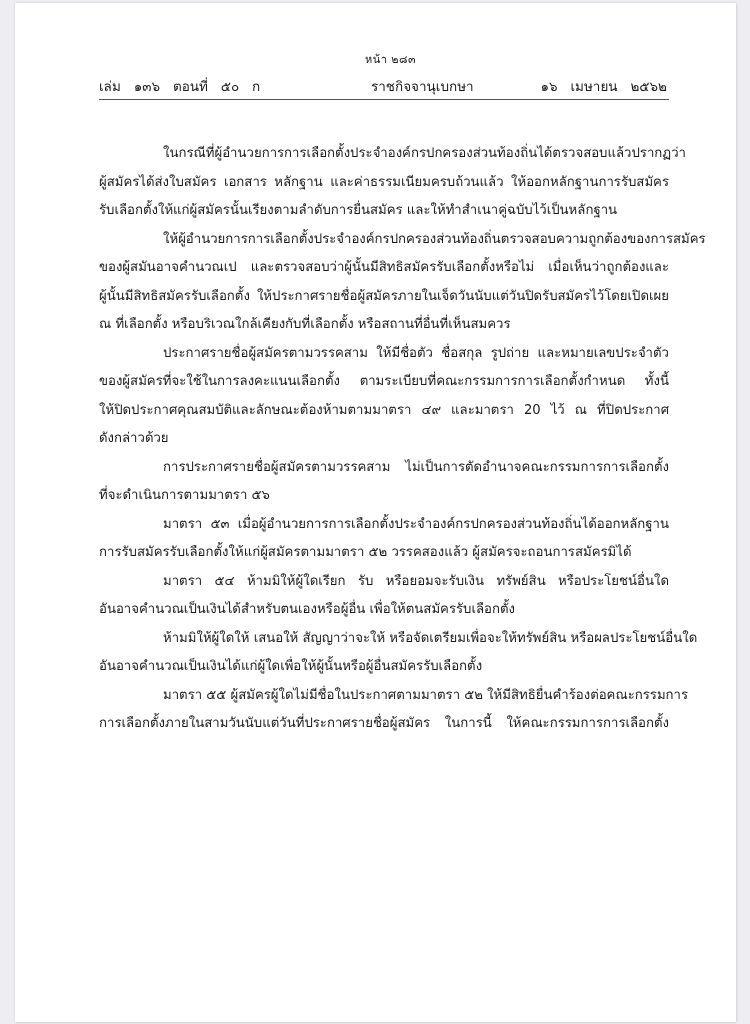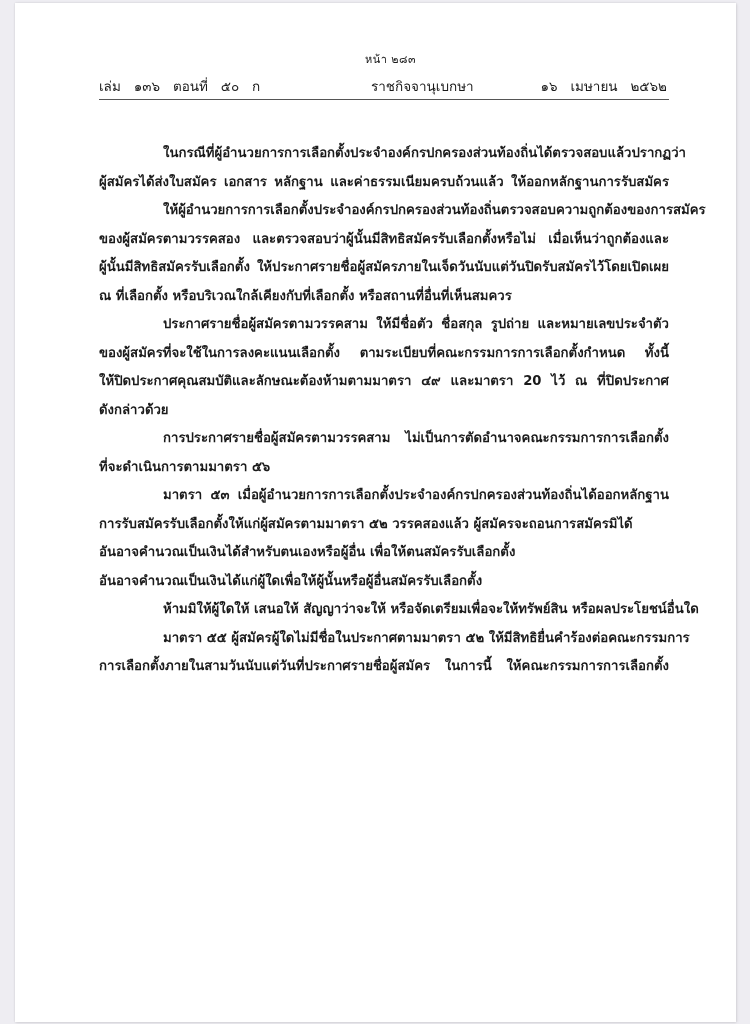--- a/index.html
+++ b/index.html
@@ -68,21 +68,20 @@
       left: 84px;
       width: 570px;
       font-size: 13.2px;
       line-height: 28.5px;
     }
     .para {
       margin: 0;
       padding: 0;
       text-align: justify;
       text-align-last: left;
-      font-weight: bold;
     }
     .line {
       display: block;
       white-space: nowrap;
       text-align: justify;
       text-align-last: justify;
       width: 570px;
     }
     .line.last {
       text-align-last: left;
@@ -101,46 +100,48 @@
   <div class="header-row">
     <span class="header-left">เล่ม   ๑๓๖   ตอนที่   ๕๐   ก</span>
     <span class="header-center">ราชกิจจานุเบกษา</span>
     <span class="header-right">๑๖   เมษายน   ๒๕๖๒</span>
   </div>
 
   <div class="body-text">
     <div class="para">
       <span class="line indent">ในกรณีที่ผู้อำนวยการการเลือกตั้งประจำองค์กรปกครองส่วนท้องถิ่นได้ตรวจสอบแล้วปรากฏว่า</span>
       <span class="line">ผู้สมัครได้ส่งใบสมัคร เอกสาร หลักฐาน และค่าธรรมเนียมครบถ้วนแล้ว ให้ออกหลักฐานการรับสมัคร</span>
+      <span class="line last">รับเลือกตั้งให้แก่ผู้สมัครนั้นเรียงตามลำดับการยื่นสมัคร และให้ทำสำเนาคู่ฉบับไว้เป็นหลักฐาน</span>
     </div>
     <div class="para">
       <span class="line indent">ให้ผู้อำนวยการการเลือกตั้งประจำองค์กรปกครองส่วนท้องถิ่นตรวจสอบความถูกต้องของการสมัคร</span>
-      <span class="line">ของผู้สมัครตามวรรคสอง และตรวจสอบว่าผู้นั้นมีสิทธิสมัครรับเลือกตั้งหรือไม่ เมื่อเห็นว่าถูกต้องและ</span>
+      <span class="line">ของผู้สมันอาจคำนวณเป และตรวจสอบว่าผู้นั้นมีสิทธิสมัครรับเลือกตั้งหรือไม่ เมื่อเห็นว่าถูกต้องและ</span>
       <span class="line">ผู้นั้นมีสิทธิสมัครรับเลือกตั้ง ให้ประกาศรายชื่อผู้สมัครภายในเจ็ดวันนับแต่วันปิดรับสมัครไว้โดยเปิดเผย</span>
       <span class="line last">ณ ที่เลือกตั้ง หรือบริเวณใกล้เคียงกับที่เลือกตั้ง หรือสถานที่อื่นที่เห็นสมควร</span>
     </div>
     <div class="para">
       <span class="line indent">ประกาศรายชื่อผู้สมัครตามวรรคสาม ให้มีชื่อตัว ชื่อสกุล รูปถ่าย และหมายเลขประจำตัว</span>
       <span class="line">ของผู้สมัครที่จะใช้ในการลงคะแนนเลือกตั้ง ตามระเบียบที่คณะกรรมการการเลือกตั้งกำหนด ทั้งนี้</span>
       <span class="line">ให้ปิดประกาศคุณสมบัติและลักษณะต้องห้ามตามมาตรา ๔๙ และมาตรา 20 ไว้ ณ ที่ปิดประกาศ</span>
       <span class="line last">ดังกล่าวด้วย</span>
     </div>
     <div class="para">
       <span class="line indent">การประกาศรายชื่อผู้สมัครตามวรรคสาม ไม่เป็นการตัดอำนาจคณะกรรมการการเลือกตั้ง</span>
       <span class="line last">ที่จะดำเนินการตามมาตรา ๕๖</span>
     </div>
     <div class="para">
       <span class="line indent">มาตรา  ๕๓  เมื่อผู้อำนวยการการเลือกตั้งประจำองค์กรปกครองส่วนท้องถิ่นได้ออกหลักฐาน</span>
       <span class="line last">การรับสมัครรับเลือกตั้งให้แก่ผู้สมัครตามมาตรา ๕๒ วรรคสองแล้ว ผู้สมัครจะถอนการสมัครมิได้</span>
     </div>
     <div class="para">
+      <span class="line indent">มาตรา ๕๔ ห้ามมิให้ผู้ใดเรียก รับ หรือยอมจะรับเงิน ทรัพย์สิน หรือประโยชน์อื่นใด</span>
       <span class="line last">อันอาจคำนวณเป็นเงินได้สำหรับตนเองหรือผู้อื่น เพื่อให้ตนสมัครรับเลือกตั้ง</span>
     </div>
     <div class="para">
+      <span class="line indent">ห้ามมิให้ผู้ใดให้ เสนอให้ สัญญาว่าจะให้ หรือจัดเตรียมเพื่อจะให้ทรัพย์สิน หรือผลประโยชน์อื่นใด</span>
       <span class="line last">อันอาจคำนวณเป็นเงินได้แก่ผู้ใดเพื่อให้ผู้นั้นหรือผู้อื่นสมัครรับเลือกตั้ง</span>
-      <span class="line indent">ห้ามมิให้ผู้ใดให้ เสนอให้ สัญญาว่าจะให้ หรือจัดเตรียมเพื่อจะให้ทรัพย์สิน หรือผลประโยชน์อื่นใด</span>
     </div>
     <div class="para">
       <span class="line indent">มาตรา  ๕๕  ผู้สมัครผู้ใดไม่มีชื่อในประกาศตามมาตรา ๕๒ ให้มีสิทธิยื่นคำร้องต่อคณะกรรมการ</span>
       <span class="line">การเลือกตั้งภายในสามวันนับแต่วันที่ประกาศรายชื่อผู้สมัคร ในการนี้ ให้คณะกรรมการการเลือกตั้ง</span>
     </div>
   </div>
 </div>
 
 </body></html>

